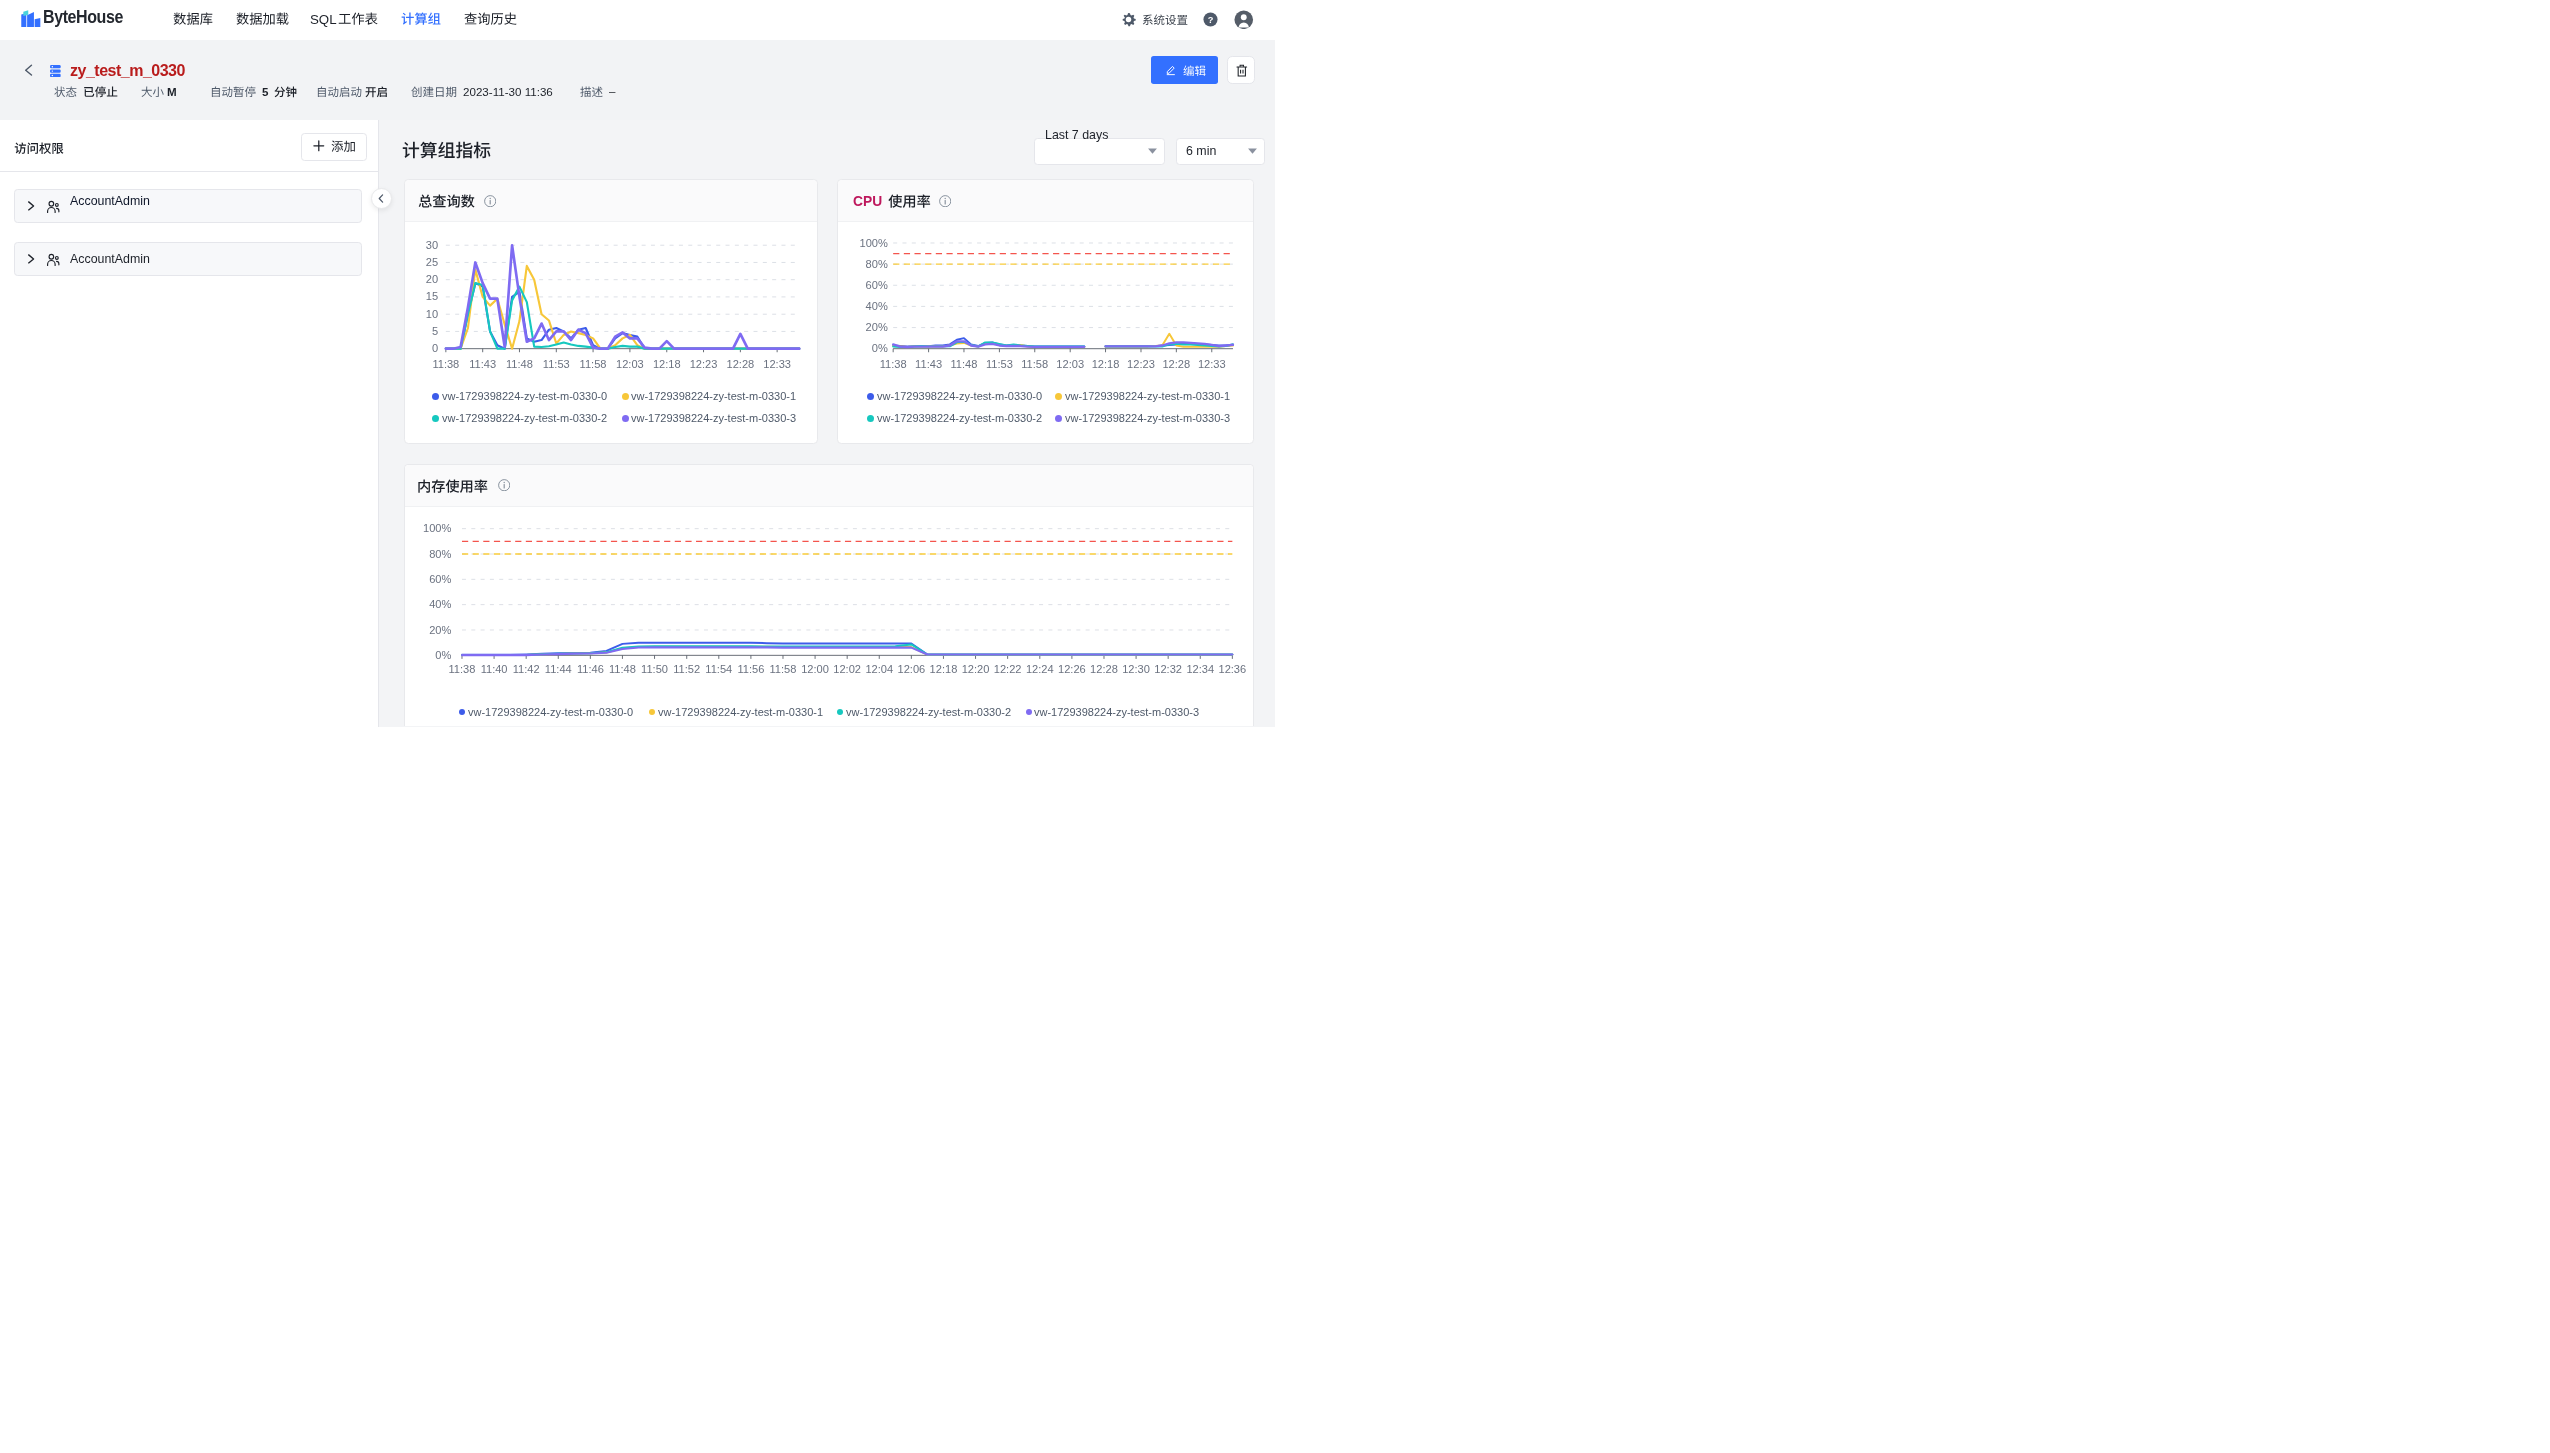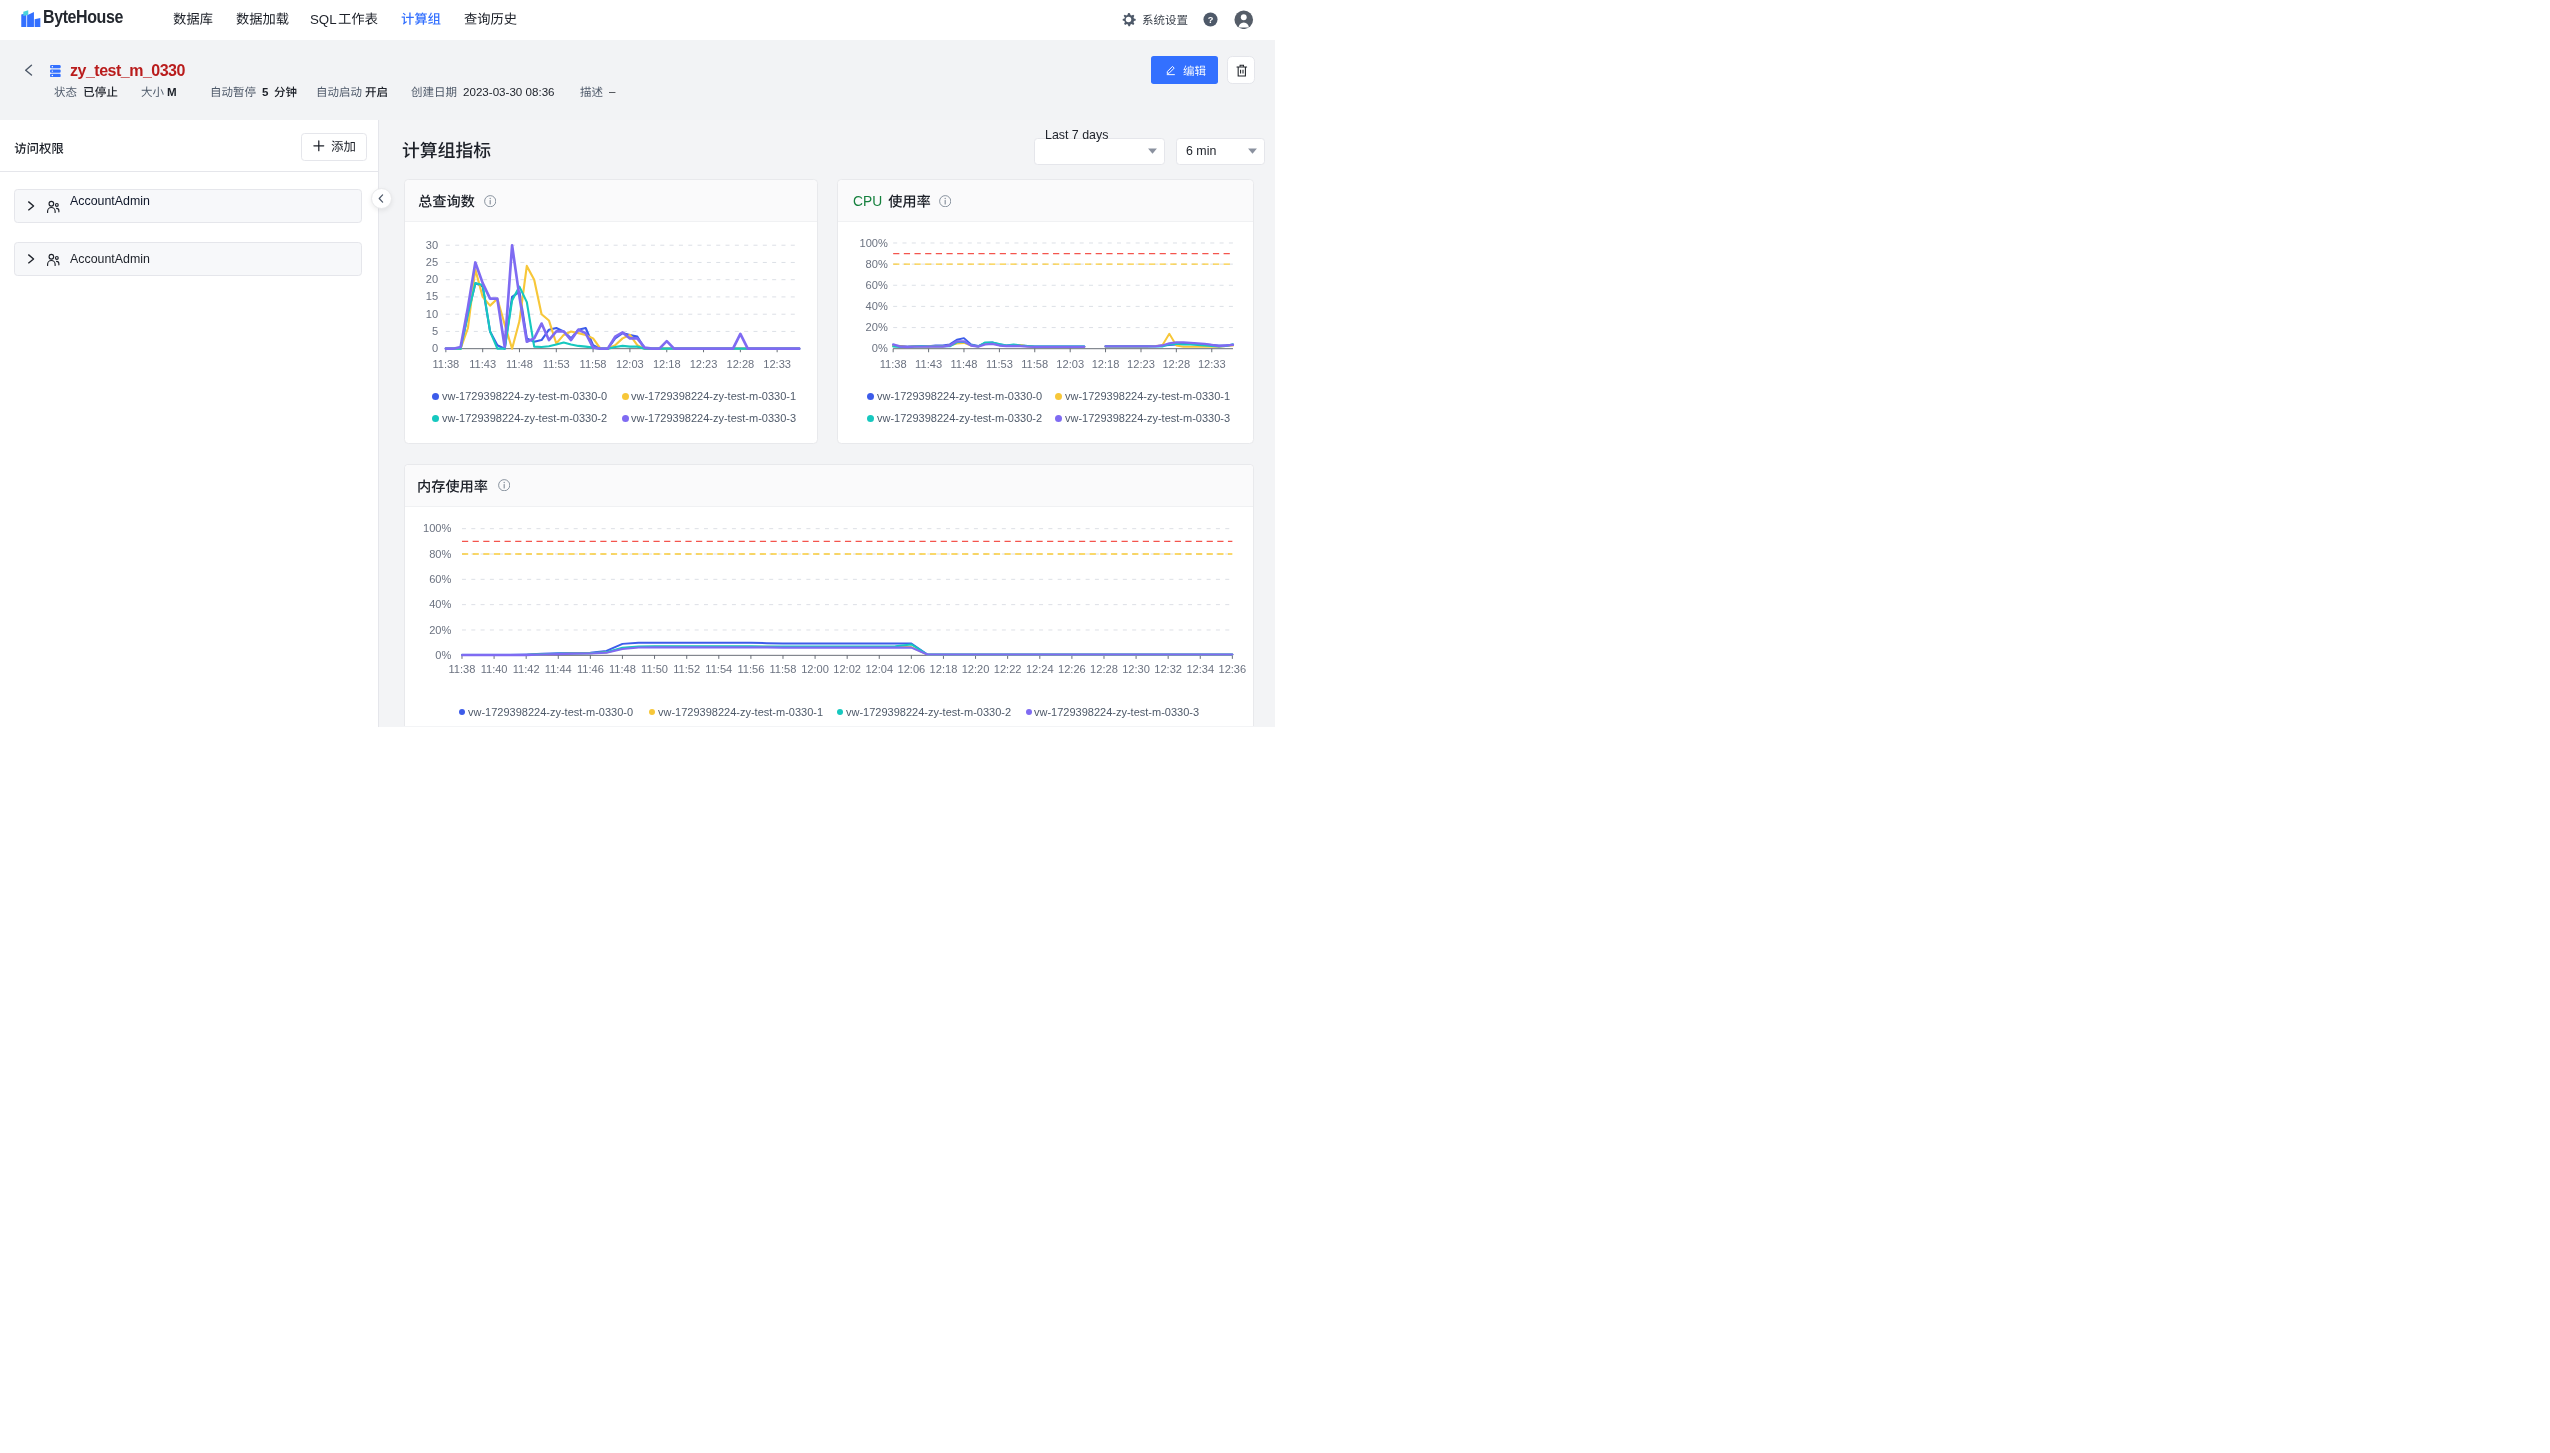--- a/index.html
+++ b/index.html
@@ -105,21 +105,21 @@
 <svg style="position:absolute;left:365px;top:86px;overflow:visible" width="23" height="11.6" viewBox="0 0 2000 1000" fill="#1d2129">
     <path transform="translate(0,880) scale(1,-1)" d="M638 692V424H381V461V692ZM49 424V334H277C261 206 208 80 49 -18C73 -33 109 -67 125 -88C305 26 360 180 376 334H638V-85H737V334H953V424H737V692H922V782H85V692H284V462V424Z"></path>
     <path transform="translate(1000,880) scale(1,-1)" d="M281 316V-78H374V-21H801V-77H898V316ZM374 65V229H801V65ZM428 821C447 786 468 740 481 704H150V455C150 312 140 116 32 -22C54 -34 94 -68 110 -87C217 48 243 252 246 408H878V704H565L585 710C571 747 545 803 520 846ZM247 616H782V496H247Z"></path>
   </svg>
 <svg style="position:absolute;left:411px;top:86px;overflow:visible" width="46" height="11.6" viewBox="0 0 4000 1000" fill="#4e5969">
     <path transform="translate(0,880) scale(1,-1)" d="M838 824V20C838 1 831 -5 812 -6C792 -6 729 -7 659 -5C670 -25 682 -57 686 -76C779 -77 834 -75 867 -64C899 -51 913 -30 913 20V824ZM643 724V168H715V724ZM142 474V45C142 -44 172 -65 269 -65C290 -65 432 -65 455 -65C544 -65 566 -26 576 112C555 117 526 128 509 141C504 22 497 0 450 0C419 0 300 0 275 0C224 0 216 7 216 45V407H432C424 286 415 237 403 223C396 214 388 213 374 213C360 213 325 214 288 218C298 199 306 173 307 153C347 150 386 151 406 152C431 155 448 161 463 178C486 203 497 271 506 444C507 454 507 474 507 474ZM313 838C260 709 154 571 27 480C44 468 70 443 82 428C181 504 266 604 330 713C409 627 496 524 540 457L595 507C547 578 446 689 362 774L383 818Z"></path>
     <path transform="translate(1000,880) scale(1,-1)" d="M394 755V695H581V620H330V561H581V483H387V422H581V345H379V288H581V209H337V149H581V49H652V149H937V209H652V288H899V345H652V422H876V561H945V620H876V755H652V840H581V755ZM652 561H809V483H652ZM652 620V695H809V620ZM97 393C97 404 120 417 135 425H258C246 336 226 259 200 193C173 233 151 283 134 343L78 322C102 241 132 177 169 126C134 60 89 8 37 -30C53 -40 81 -66 92 -80C140 -43 183 7 218 70C323 -30 469 -55 653 -55H933C937 -35 951 -2 962 14C911 13 694 13 654 13C485 13 347 35 249 132C290 225 319 342 334 483L292 493L278 492H192C242 567 293 661 338 758L290 789L266 778H64V711H237C197 622 147 540 129 515C109 483 84 458 66 454C76 439 91 408 97 393Z"></path>
     <path transform="translate(2000,880) scale(1,-1)" d="M253 352H752V71H253ZM253 426V697H752V426ZM176 772V-69H253V-4H752V-64H832V772Z"></path>
     <path transform="translate(3000,880) scale(1,-1)" d="M178 143C148 76 95 9 39 -36C57 -47 87 -68 101 -80C155 -30 213 47 249 123ZM321 112C360 65 406 -1 424 -42L486 -6C465 35 419 97 379 143ZM855 722V561H650V722ZM580 790V427C580 283 572 92 488 -41C505 -49 536 -71 548 -84C608 11 634 139 644 260H855V17C855 1 849 -3 835 -4C820 -5 769 -5 716 -3C726 -23 737 -56 740 -76C813 -76 861 -75 889 -62C918 -50 927 -27 927 16V790ZM855 494V328H648C650 363 650 396 650 427V494ZM387 828V707H205V828H137V707H52V640H137V231H38V164H531V231H457V640H531V707H457V828ZM205 640H387V551H205ZM205 491H387V393H205ZM205 332H387V231H205Z"></path>
   </svg>
-<div style="position:absolute;left:463px;top:85px;font-size:11.6px;color:#1d2129">2023-03-30 08:36</div>
+<div style="position:absolute;left:463px;top:85px;font-size:11.6px;color:#1d2129">2023-11-30 11:36</div>
 <svg style="position:absolute;left:580px;top:86px;overflow:visible" width="23" height="11.6" viewBox="0 0 2000 1000" fill="#4e5969">
     <path transform="translate(0,880) scale(1,-1)" d="M748 840V696H569V840H497V696H358V628H497V497H569V628H748V497H820V628H952V696H820V840ZM471 181H622V40H471ZM471 247V385H622V247ZM844 181V40H690V181ZM844 247H690V385H844ZM402 452V-78H471V-27H844V-73H916V452ZM163 839V638H42V568H163V348C112 332 65 319 28 309L47 235L163 273V14C163 0 158 -4 146 -4C134 -5 95 -5 51 -4C61 -24 70 -55 73 -73C136 -74 175 -71 199 -59C224 -48 233 -27 233 14V296L343 332L333 401L233 370V568H340V638H233V839Z"></path>
     <path transform="translate(1000,880) scale(1,-1)" d="M711 784C756 747 812 693 838 659L896 699C869 733 812 784 767 819ZM68 763C122 706 188 629 217 579L280 619C249 669 182 744 127 798ZM592 830V645H320V574H555C498 424 402 275 302 198C319 185 343 159 355 142C445 219 531 352 592 496V67H666V491C755 388 844 268 885 185L945 228C894 323 780 466 678 574H939V645H666V830ZM266 483H48V413H194V110C148 94 95 52 41 1L89 -62C142 -1 194 52 231 52C254 52 285 23 327 -1C397 -41 482 -51 600 -51C695 -51 869 -45 941 -40C942 -20 954 16 962 35C865 24 717 17 602 17C495 17 408 24 344 60C309 79 286 97 266 107Z"></path>
   </svg>
 <div style="position:absolute;left:609px;top:84px;font-size:11.6px;color:#1d2129">–</div>
 <div style="position:absolute;left:1151px;top:56px;width:67px;height:28.4px;background:#3370ff;border-radius:2.7px"></div>
 <svg style="position:absolute;left:1165px;top:64px" width="11.6" height="11.6" viewBox="0 0 24 24" fill="none" stroke="#fff" stroke-width="2">
 <path d="M5 15.5 L15.5 5 L19 8.5 L8.5 19 L4.5 19.5 Z"></path>
     <path d="M4.5 22h15" stroke-linecap="round"></path>
 </svg>
@@ -203,21 +203,21 @@
     <path transform="translate(2000,880) scale(1,-1)" d="M101 770C149 722 211 654 239 611L308 673C279 715 214 779 165 824ZM39 533V442H170V117C170 72 141 40 121 27C137 9 160 -31 168 -54C184 -32 214 -7 389 126C379 144 364 181 357 206L262 136V533ZM498 844C457 721 386 597 304 519C327 504 367 473 385 455L420 496V59H506V118H742V524H441C461 551 480 581 498 612H850C838 214 823 60 793 26C782 13 772 9 753 9C729 9 677 9 619 14C635 -12 647 -52 648 -77C703 -80 759 -81 793 -76C829 -72 853 -62 877 -28C916 22 930 183 943 651C944 664 944 698 944 698H544C563 737 580 778 595 819ZM658 284V195H506V284ZM658 358H506V447H658Z"></path>
     <path transform="translate(3000,880) scale(1,-1)" d="M435 828C418 790 387 733 363 697L424 669C451 701 483 750 514 795ZM79 795C105 754 130 699 138 664L210 696C201 731 174 784 147 823ZM394 250C373 206 345 167 312 134C279 151 245 167 212 182L250 250ZM97 151C144 132 197 107 246 81C185 40 113 11 35 -6C51 -24 69 -57 78 -78C169 -53 253 -16 323 39C355 20 383 2 405 -15L462 47C440 62 413 78 384 95C436 153 476 224 501 312L450 331L435 328H288L307 374L224 390C216 370 208 349 198 328H66V250H158C138 213 116 179 97 151ZM246 845V662H47V586H217C168 528 97 474 32 447C50 429 71 397 82 376C138 407 198 455 246 508V402H334V527C378 494 429 453 453 430L504 497C483 511 410 557 360 586H532V662H334V845ZM621 838C598 661 553 492 474 387C494 374 530 343 544 328C566 361 587 398 605 439C626 351 652 270 686 197C631 107 555 38 450 -11C467 -29 492 -68 501 -88C600 -36 675 29 732 111C780 33 840 -30 914 -75C928 -52 955 -18 976 -1C896 42 833 111 783 197C834 298 866 420 887 567H953V654H675C688 709 699 767 708 826ZM799 567C785 464 765 375 735 297C702 379 677 470 660 567Z"></path>
   </svg>
 <svg style="position:absolute;left:484px;top:195px" width="12.4" height="12.4" viewBox="0 0 14 14">
 <circle cx="7" cy="7" r="6.3" fill="none" stroke="#86909c" stroke-width="1.1"></circle>
 <path d="M7 6.2v4" stroke="#86909c" stroke-width="1.3" stroke-linecap="round"></path>
     <circle cx="7" cy="3.9" r=".8" fill="#86909c"></circle>
 </svg>
 <div style="position:absolute;left:837px;top:179px;width:417px;height:265px;background:#fff;border:0.9px solid #e8e9ec;border-radius:4.4px;box-sizing:border-box"></div>
 <div style="position:absolute;left:838px;top:180px;width:415px;height:42px;background:#fafafb;border-bottom:0.9px solid #f0f1f3;border-radius:4.4px 4.4px 0 0;box-sizing:border-box"></div>
-<div style="position:absolute;left:853px;top:194px;font-size:13.8px;font-weight:normal;color:#15803d">CPU</div>
+<div style="position:absolute;left:853px;top:194px;font-size:13.8px;font-weight:bold;color:#be185d">CPU</div>
 <svg style="position:absolute;left:888px;top:194px;overflow:visible" width="43" height="14.2" viewBox="0 0 3000 1000" fill="#1d2129">
     <path transform="translate(0,880) scale(1,-1)" d="M592 839V739H326V652H592V567H351V282H586C580 233 567 187 540 145C494 180 456 220 428 266L350 241C386 180 431 127 486 83C441 46 377 14 287 -7C306 -27 334 -65 345 -86C443 -57 513 -17 563 30C661 -28 782 -65 921 -85C933 -58 958 -20 977 0C837 15 716 47 619 97C655 153 672 216 680 282H935V567H686V652H965V739H686V839ZM438 488H592V391V361H438ZM686 488H844V361H686V391ZM268 847C211 698 116 553 17 460C34 437 60 386 68 364C101 397 134 436 166 479V-88H257V617C295 682 329 750 356 818Z"></path>
     <path transform="translate(1000,880) scale(1,-1)" d="M148 775V415C148 274 138 95 28 -28C49 -40 88 -71 102 -90C176 -8 212 105 229 216H460V-74H555V216H799V36C799 17 792 11 773 11C755 10 687 9 623 13C636 -12 651 -54 654 -78C747 -79 807 -78 844 -63C880 -48 893 -20 893 35V775ZM242 685H460V543H242ZM799 685V543H555V685ZM242 455H460V306H238C241 344 242 380 242 414ZM799 455V306H555V455Z"></path>
     <path transform="translate(2000,880) scale(1,-1)" d="M824 643C790 603 731 548 687 516L757 472C801 503 858 550 903 596ZM49 345 96 269C161 300 241 342 316 383L298 453C206 411 112 369 49 345ZM78 588C131 556 197 506 228 472L295 529C261 563 194 609 141 639ZM673 400C742 360 828 301 869 261L939 318C894 358 805 415 739 452ZM48 204V116H450V-83H550V116H953V204H550V279H450V204ZM423 828C437 807 452 782 464 759H70V672H426C399 630 371 595 360 584C345 566 330 554 315 551C324 530 336 491 341 474C356 480 379 485 477 492C434 450 397 417 379 403C345 375 320 357 296 353C305 331 317 291 322 274C344 285 381 291 634 314C644 296 652 278 657 263L732 293C712 342 664 414 620 467L550 441C564 423 579 403 593 382L447 371C532 438 617 522 691 610L617 653C597 625 574 597 551 571L439 566C468 598 496 634 522 672H942V759H576C561 787 539 823 518 851Z"></path>
   </svg>
 <svg style="position:absolute;left:939px;top:195px" width="12.4" height="12.4" viewBox="0 0 14 14">
 <circle cx="7" cy="7" r="6.3" fill="none" stroke="#86909c" stroke-width="1.1"></circle>
 <path d="M7 6.2v4" stroke="#86909c" stroke-width="1.3" stroke-linecap="round"></path>
     <circle cx="7" cy="3.9" r=".8" fill="#86909c"></circle>
 </svg>

